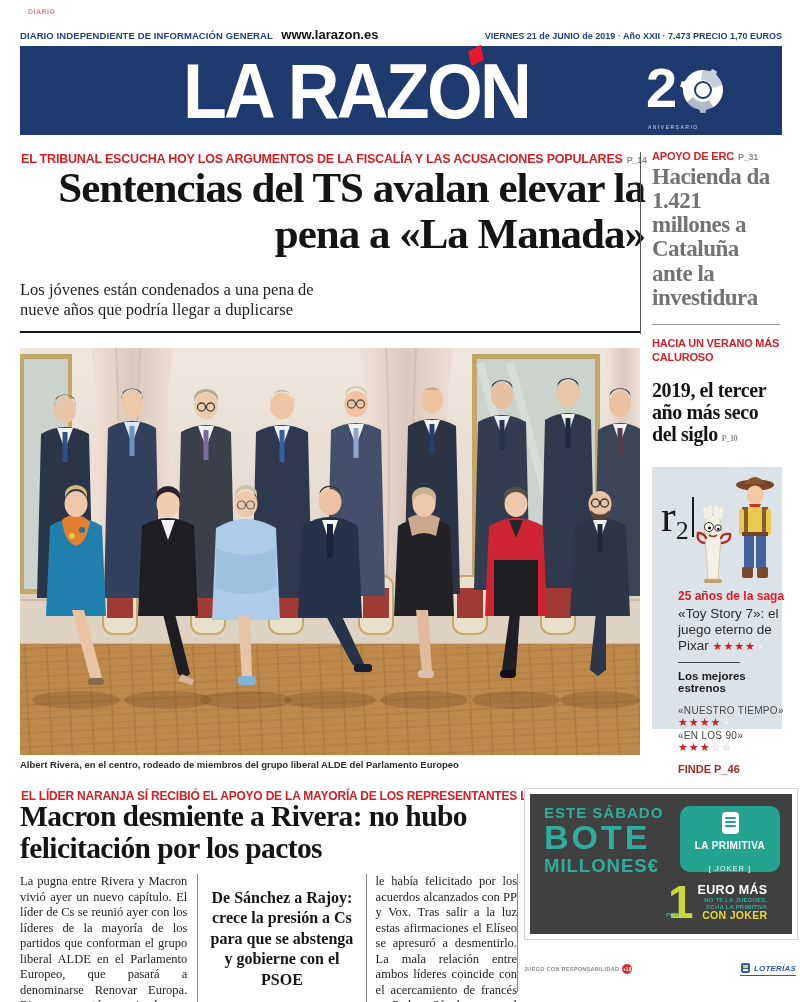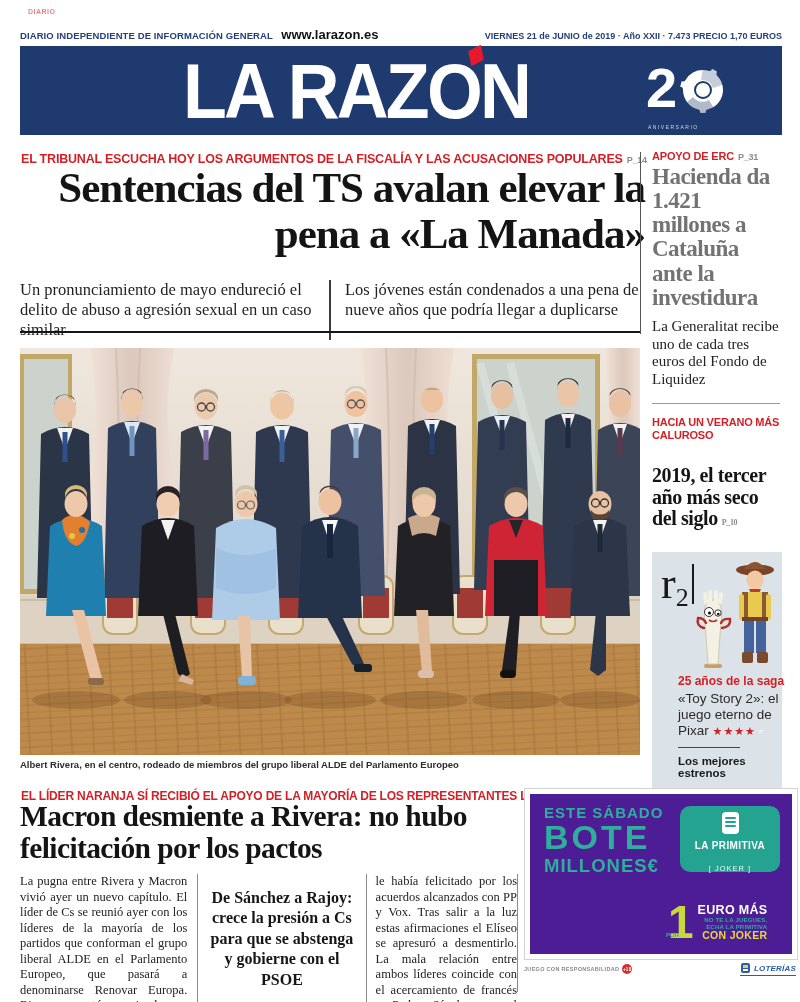--- a/index.html
+++ b/index.html
@@ -34,26 +34,26 @@
   #rule1{left:20px;top:331px;width:620px;border-top:2px solid #151515;}
   #vrule-main{left:640px;top:152px;height:182px;border-left:1px solid #555;}
 
   
   #rightcol{left:652px;top:150px;width:130px;}
   #rightcol .k1{font-size:11px;}
   #rc-head1{font-family:"Liberation Serif",serif;font-weight:bold;font-size:23px;line-height:1.05;color:#737373;margin-top:3px;letter-spacing:-.5px;}
   #rc-sub1{font-family:"Liberation Serif",serif;font-size:15px;line-height:1.18;color:#222;margin-top:8px;}
   #rc-hr{border:none;border-top:1px solid #999;margin:14px 0 12px 0;width:128px;}
   #rc-kicker2{font-size:11px;line-height:1.25;margin-top:12px;}
-  #rc-head2{font-family:"Liberation Serif",serif;font-weight:bold;font-size:20px;line-height:1.08;color:#141414;margin-top:22px;letter-spacing:-.4px;}
+  #rc-head2{font-family:"Liberation Serif",serif;font-weight:bold;font-size:20px;line-height:1.08;color:#141414;margin-top:16px;letter-spacing:-.4px;}
   #rc-head2 .pageref{font-size:8px;}
 
   
   #r2box{position:relative;margin-top:22px;width:130px;height:262px;background:#dce3e8;padding:0;}
-  #r2logo{position:absolute;left:9px;top:10px;font-family:"Liberation Serif",serif;color:#1a1a1a;line-height:1;}
+  #r2logo{position:absolute;left:9px;top:28px;font-family:"Liberation Serif",serif;color:#1a1a1a;line-height:1;}
   #r2logo .r{font-size:44px;}
   #r2logo .two{font-size:26px;vertical-align:-8px;}
   #r2logo .bar{display:inline-block;width:2px;height:40px;background:#1a1a1a;vertical-align:-6px;margin-left:3px;}
   #toys{position:absolute;right:2px;top:4px;}
   #r2texts{position:absolute;left:26px;top:122px;width:114px;}
   #r2-kick{font-size:12px;font-weight:bold;color:#d31f26;margin-bottom:3px;}
   #r2-review{font-size:13.5px;color:#2b2b2b;line-height:1.18;}
   .star-f{color:#d21f26;font-size:11px;letter-spacing:1px;}
   .star-e{color:#eceff1;font-size:11px;letter-spacing:1px;text-shadow:0 0 1px #b0bec5;}
   #r2-div{border:none;border-top:1.5px solid #444;width:62px;margin:8px 0 7px 0;}
@@ -71,21 +71,21 @@
   #headline2{left:20px;top:801px;width:505px;font-family:"Liberation Serif",serif;font-weight:bold;font-size:29.5px;line-height:1.07;color:#141414;letter-spacing:-.6px;}
   #bodyrow{left:20px;top:874px;width:497px;display:flex;}
   .bodycol{font-family:"Liberation Serif",serif;font-size:12.5px;line-height:1.24;color:#222;text-align:justify;}
   #bcol1{width:168px;padding-right:10px;}
   #pullq{width:152px;border-left:1px solid #8a8a8a;border-right:1px solid #8a8a8a;padding:14px 8px 0 8px;font-family:"Liberation Serif",serif;font-weight:bold;font-size:16px;line-height:1.28;color:#161616;text-align:center;}
   #bcol2{width:142px;padding-left:9px;}
   #vrule-body-ad{left:517px;top:874px;height:118px;border-left:1px solid #8a8a8a;}
 
   
   #ad{left:524px;top:788px;width:262px;border:1px solid #d3d3d3;background:#fff;padding:5px;}
-  #ad-inner{background:#4c1d95;height:160px;position:relative;}
+  #ad-inner{background:#404040;height:140px;position:relative;}
   #ad-left{position:absolute;left:14px;top:10px;width:130px;}
   #ad-l1{color:#2fae9b;font-weight:bold;font-size:15px;letter-spacing:1px;}
   #ad-l2{color:#2fae9b;font-weight:bold;font-size:34px;letter-spacing:3px;line-height:.95;}
   #ad-amt{color:#c9d83c;font-weight:bold;font-size:64px;line-height:.82;letter-spacing:-2px;}
   #ad-amt .dec{font-size:30px;letter-spacing:-1px;}
   #ad-l3{color:#2fae9b;font-weight:bold;font-size:18.5px;letter-spacing:1px;margin-top:2px;}
   #prim-chip{position:absolute;right:12px;top:12px;width:100px;height:66px;background:#25a391;border-radius:10px;text-align:center;padding-top:6px;box-sizing:border-box;}
   #prim-icon{width:17px;height:19px;background:#fff;border-radius:4px;display:inline-block;padding-top:3px;}
   #prim-icon i{display:block;height:2px;background:#25a391;margin:2px 3px;border-radius:1px;}
   #prim-name{color:#fff;font-weight:bold;font-size:10px;letter-spacing:.4px;margin-top:2px;}
@@ -127,30 +127,28 @@
       <circle cx="28" cy="30" r="23" fill="none" stroke="#1e3a6e" stroke-width="6" stroke-dasharray="30 12" stroke-linecap="round"></circle>
       <circle cx="28" cy="30" r="8" fill="#ffffff" stroke="#1e3a6e" stroke-width="2"></circle>
     </svg>
     <span class="annw">ANIVERSARIO</span>
   </div>
 </div>
 
 <div class="abs kicker" id="kicker1"><span>EL TRIBUNAL ESCUCHA HOY LOS ARGUMENTOS DE LA FISCALÍA Y LAS ACUSACIONES POPULARES</span><span class="pageref">P_14</span></div>
 <div class="abs" id="headline1">Sentencias del TS avalan elevar la pena a «La Manada»</div>
 <div class="abs" id="subdeck">
-  <div class="sub">Un pronunciamiento de mayo endureció el delito de abuso a agresión sexual en un caso similar</div>
   <div class="sub">Los jóvenes están condenados a una pena de nueve años que podría llegar a duplicarse</div>
 </div>
 <div class="abs" id="rule1"></div>
 <div class="abs" id="vrule-main"></div>
 
 <div class="abs" id="rightcol">
   <div class="kicker k1"><span>APOYO DE ERC</span><span class="pageref">P_31</span></div>
   <div id="rc-head1">Hacienda da 1.421 millones a Cataluña ante la investidura</div>
-  <div id="rc-sub1">La Generalitat recibe uno de cada tres euros del Fondo de Liquidez</div>
   <hr id="rc-hr">
   <div class="kicker" id="rc-kicker2">HACIA UN VERANO MÁS CALUROSO</div>
   <div id="rc-head2"><span>2019, el tercer año más seco del siglo</span><span class="pageref">P_10</span></div>
 
   <div id="r2box">
     <div id="r2logo"><span class="r">r</span><span class="two">2</span><span class="bar"></span></div>
     <svg id="toys" width="88" height="118" viewBox="0 0 88 118">
 
       <g>
         <rect x="12" y="108" width="18" height="4" rx="2" fill="#c9a064"></rect>
@@ -177,21 +175,21 @@
         <rect x="74" y="38" width="5" height="26" rx="2.5" fill="#e9c94e"></rect>
         <rect x="50" y="61" width="26" height="4" fill="#6e4326"></rect>
         <rect x="52" y="65" width="10" height="32" fill="#44639c"></rect>
         <rect x="64" y="65" width="10" height="32" fill="#44639c"></rect>
         <rect x="50" y="96" width="11" height="11" rx="2" fill="#7a4a2e"></rect>
         <rect x="65" y="96" width="11" height="11" rx="2" fill="#7a4a2e"></rect>
       </g>
     </svg>
     <div id="r2texts">
       <div id="r2-kick">25 años de la saga</div>
-      <div id="r2-review"><span>«Toy Story 2»: el juego eterno de Pixar </span><span class="star-f">★★★★</span><span class="star-e">★</span></div>
+      <div id="r2-review"><span>«Toy Story 7»: el juego eterno de Pixar </span><span class="star-f">★★★★</span><span class="star-e">★</span></div>
       <hr id="r2-div">
       <div id="r2-best">Los mejores estrenos</div>
       <div id="r2-m1"><span>«NUESTRO TIEMPO»</span><br><span class="star-f">★★★★</span><span class="star-e">★</span></div>
       <div id="r2-m2"><span>«EN LOS 90» </span><span class="star-f">★★★</span><span class="star-e">★★</span></div>
       <div id="r2-foot">FINDE P_46</div>
     </div>
   </div>
 </div>
 
 <svg class="abs" id="photo" viewBox="0 0 620 407" preserveAspectRatio="none">

